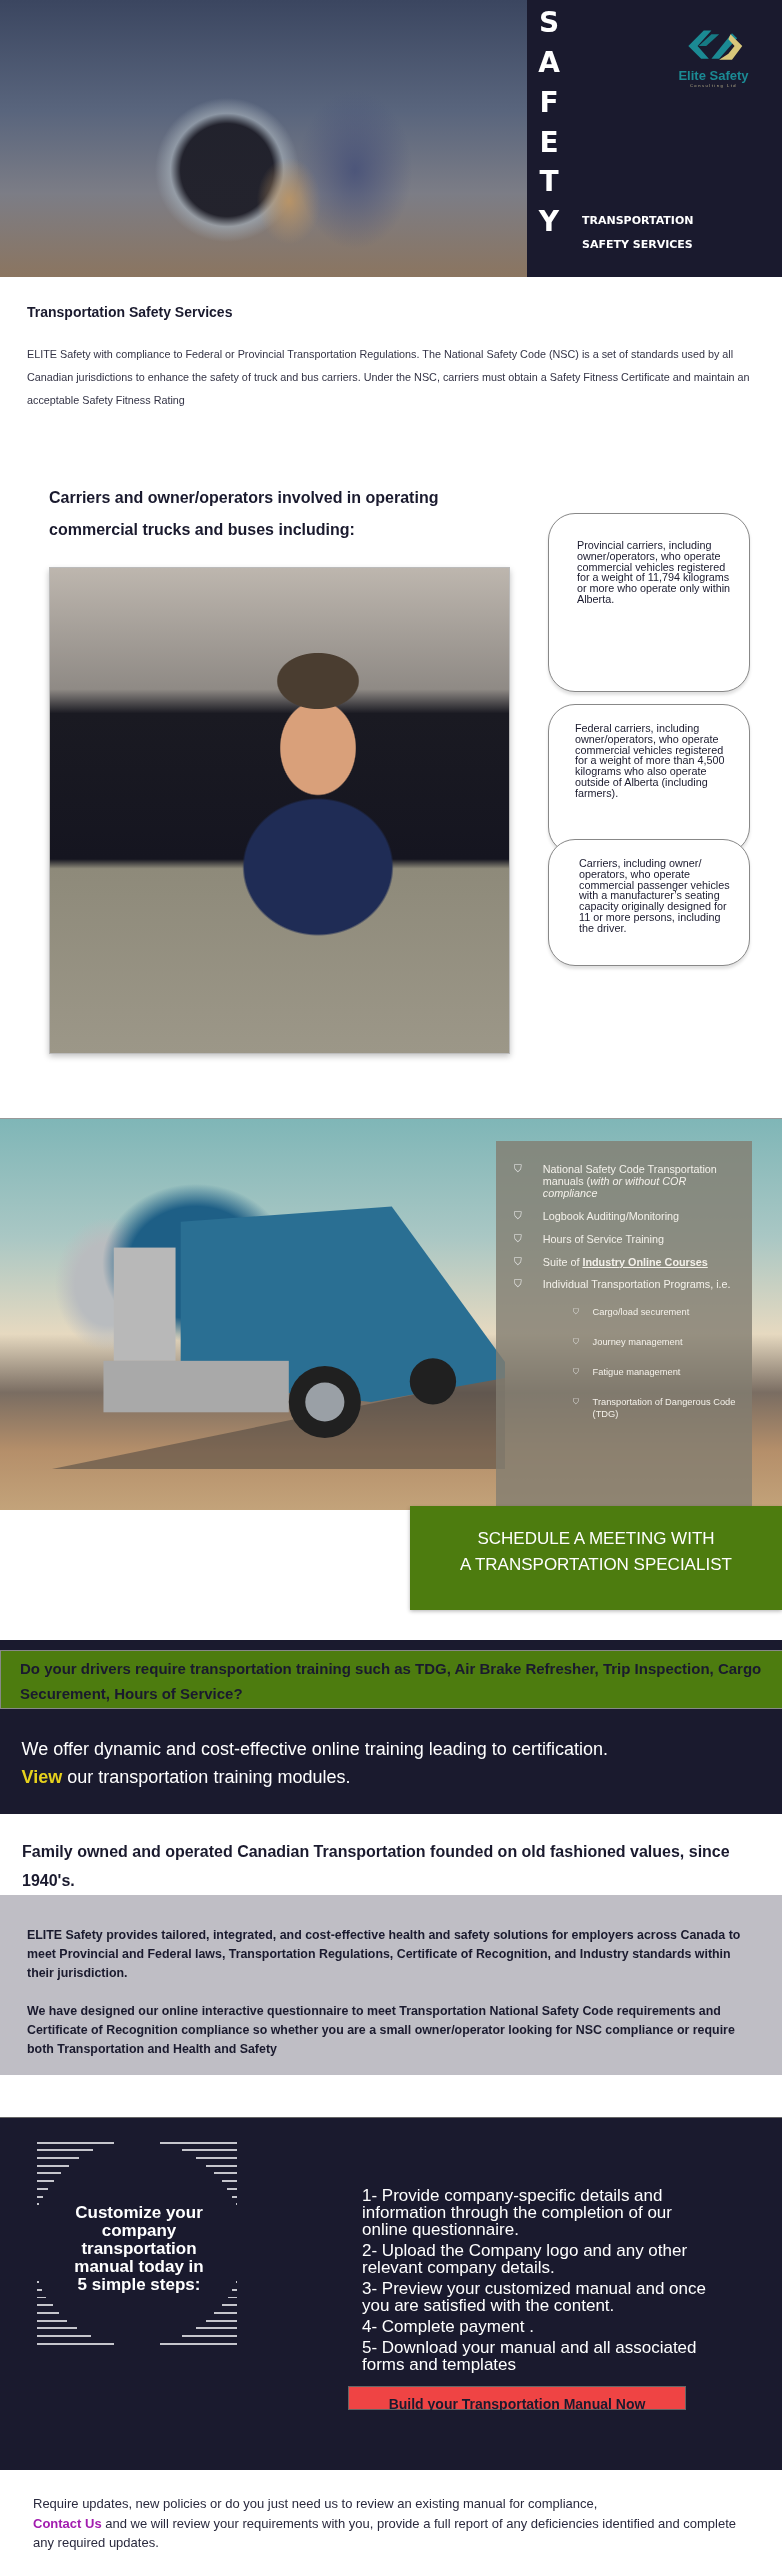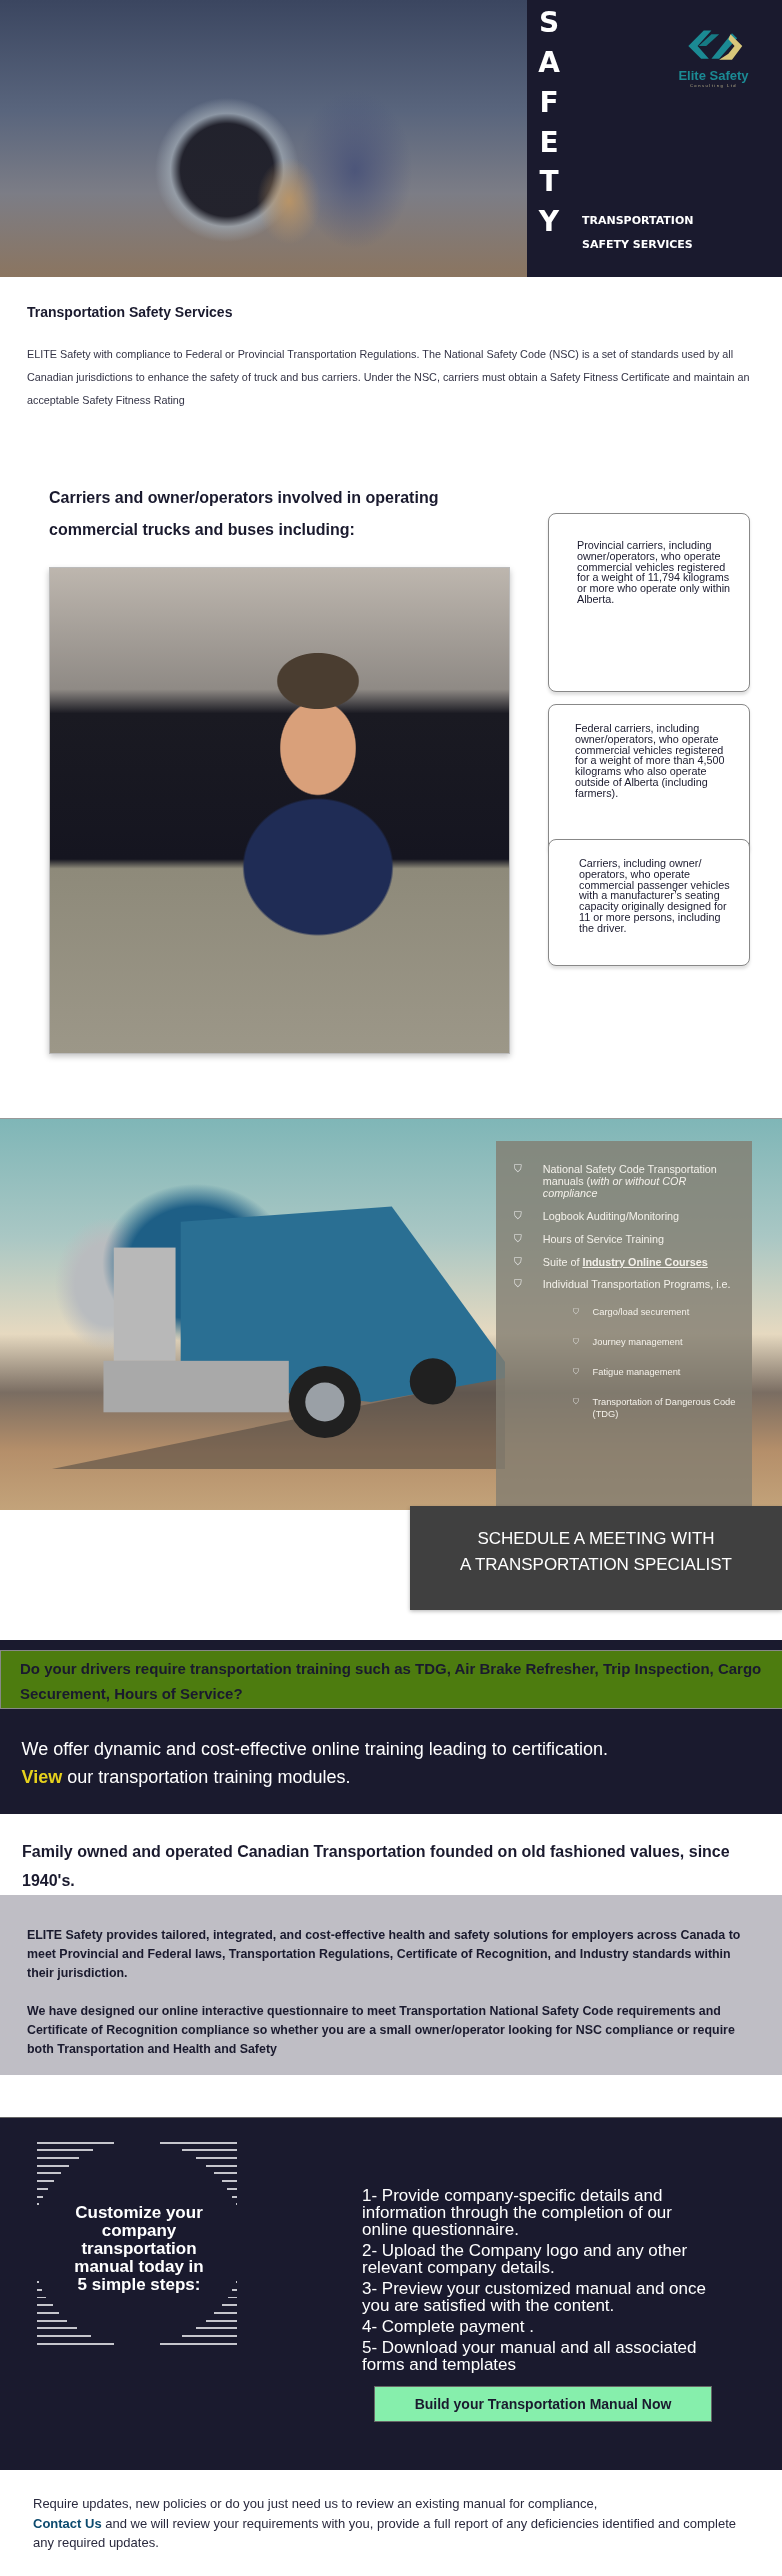--- a/index.html
+++ b/index.html
@@ -30,41 +30,41 @@
 
   
   #carriers-title { left: 49px; top: 482px; width: 464px; font-weight: bold; font-size: 16px; line-height: 32px; color: #1a1a2e; }
   #driver-photo { left: 49px; top: 567px; width: 461px; height: 487px; border: 0.5px solid #bbb; box-shadow: 0 3.1px 6.2px rgba(0,0,0,0.25);
     background:
       radial-gradient(ellipse 67px 46px at 268px 113px, #4a3d30 60%, transparent 62%),
       radial-gradient(ellipse 62px 77px at 268px 180px, #d9a07a 60%, transparent 62%),
       radial-gradient(ellipse 113px 103px at 268px 299px, #1f2c55 65%, transparent 67%),
       linear-gradient(180deg, #bdb6ae 0%, #8f8a85 25%, #1a1a22 30%, #151520 60%, #8e8a7a 62%, #9c9788 100%);
   }
-  .card { position: absolute; left: 548px; width: 202px; border: 0.5px solid #888; border-radius: 8px; background: #fff; box-shadow: 0 2.1px 3.1px rgba(0,0,0,0.12); font-size: 10.8px; line-height: 10.8px; color: #1a1a2e; }
+  .card { position: absolute; left: 548px; width: 202px; border: 0.5px solid #888; border-radius: 27px; background: #fff; box-shadow: 0 2.1px 3.1px rgba(0,0,0,0.12); font-size: 10.8px; line-height: 10.8px; color: #1a1a2e; }
   #card-1 { top: 513px; height: 179px; padding: 26px 10.3px 0 28px; }
   #card-2 { top: 704px; height: 150px; padding: 18px 15.5px 0 26px; }
   #card-3 { top: 839px; height: 127px; padding: 18px 15.5px 0 30px; }
 
   
   #truck-section { left: 0; top: 1118px; width: 783px; height: 392px; border-top: 0.5px solid #999;
     background:
       radial-gradient(ellipse 134px 113px at 196px 144px, #1e5f86 50%, transparent 70%),
       radial-gradient(ellipse 82px 103px at 108px 165px, #b9bcbf 40%, transparent 65%),
       linear-gradient(160deg, transparent 55%, rgba(0,0,0,0.0) 55%),
       linear-gradient(180deg, #7fb6b7 0%, #a9c7c4 30%, #e6d9c0 55%, #7a6d62 70%, #b58f6a 85%, #c3a37a 100%);
   }
   #services-box { left: 496px; top: 1141px; width: 256px; height: 461px; background: rgba(130,125,112,0.8); padding: 21.6px 12.4px 0 18px; }
   .svc { display: flex; align-items: flex-start; color: #f4f1ea; font-size: 10.8px; line-height: 12.4px; margin-bottom: 10.3px; }
   .svc .ico { width: 14.4px; flex: 0 0 14.4px; margin-right: 14.4px; color: #eee; font-size: 10.3px; }
   .svc.sub { margin-left: 59px; font-size: 9.3px; margin-bottom: 17.5px; }
   .svc.sub .ico { flex: 0 0 10.3px; width: 10.3px; margin-right: 9.3px; font-size: 7.7px; }
   .svc .link { text-decoration: underline; font-weight: bold; }
   .svc i { font-style: italic; }
-  #schedule-btn { left: 410px; top: 1506px; width: 372px; height: 104px; background: #404040; box-shadow: 0 2.1px 4.1px rgba(0,0,0,0.3); color: #fff; font-size: 17px; line-height: 26px; text-align: center; padding-top: 19.6px; cursor: pointer; }
+  #schedule-btn { left: 410px; top: 1506px; width: 372px; height: 104px; background: #4d7c0f; box-shadow: 0 2.1px 4.1px rgba(0,0,0,0.3); color: #fff; font-size: 17px; line-height: 26px; text-align: center; padding-top: 19.6px; cursor: pointer; }
 
   
   #training-topbar { left: 0; top: 1640px; width: 783px; height: 10.3px; background: #1a1a2e; }
   #training-question { left: 0; top: 1650px; width: 783px; height: 59px; border: 0.5px solid #888; background: #4d7c0f; padding: 5.2px 0 0 19px; font-weight: bold; font-size: 15px; line-height: 25px; }
   #training-offer { left: 0; top: 1709px; width: 783px; height: 105px; background: #1a1a2e; padding: 26px 0 0 21.6px; color: #fff; font-size: 18px; line-height: 28px; }
   #training-offer .view { color: #e6d11d; font-weight: bold; cursor: pointer; }
 
   
   #family-title { left: 22px; top: 1837px; width: 721px; font-weight: bold; font-size: 16px; line-height: 29px; }
   #family-grey { left: 0; top: 1895px; width: 783px; height: 180px; background: #bfbec5; padding: 31px 0 0 27px; }
@@ -72,25 +72,25 @@
   #family-grey p + p { margin-top: 18.5px; }
 
   
   #manual-section { left: 0; top: 2117px; width: 783px; height: 353px; background: #1a1a2e; border-top: 0.5px solid #666; }
   #manual-frame { left: 37px; top: 2142px; width: 200px; height: 202px; }
   .stripes { position: absolute; width: 77px; height: 67px; }
   .stripe { position: absolute; height: 1.5px; background: #c5c5cc; }
   #manual-heading { left: 72px; top: 2204px; width: 134px; text-align: center; color: #fff; font-size: 17px; line-height: 18px; font-weight: bold; }
   #manual-steps { left: 362px; top: 2187px; width: 350px; color: #fff; font-size: 17px; line-height: 17px; }
   #manual-steps p { margin-bottom: 4.1px; }
-  #manual-cta { left: 374px; top: 2386px; width: 338px; height: 36px; background: #86efac; border: 0.5px solid #666; color: #1a1a2e; font-weight: bold; font-size: 14px; text-align: center; line-height: 35px; cursor: pointer; }
+  #manual-cta { left: 348px; top: 2386px; width: 338px; height: 24px; background: #ef4444; border: 0.5px solid #666; color: #1a1a2e; font-weight: bold; font-size: 14px; text-align: center; line-height: 35px; cursor: pointer; }
 
   
   #contact-text { left: 33px; top: 2494px; width: 721px; font-size: 13px; line-height: 19.6px; color: #2a2a3e; }
-  #contact-text .contact { color: #0c4a6e; font-weight: bold; cursor: pointer; }
+  #contact-text .contact { color: #a21caf; font-weight: bold; cursor: pointer; }
 </style>
 </head>
 <body>
 
 <section id="hero" class="abs">
   <div id="hero-photo" class="abs" title="Woman kneeling with dog beside a Streakerline truck"></div>
   <div id="hero-panel" class="abs"></div>
   <div id="hero-vertical" class="abs">
     <span>S</span>
     <span>A</span>

